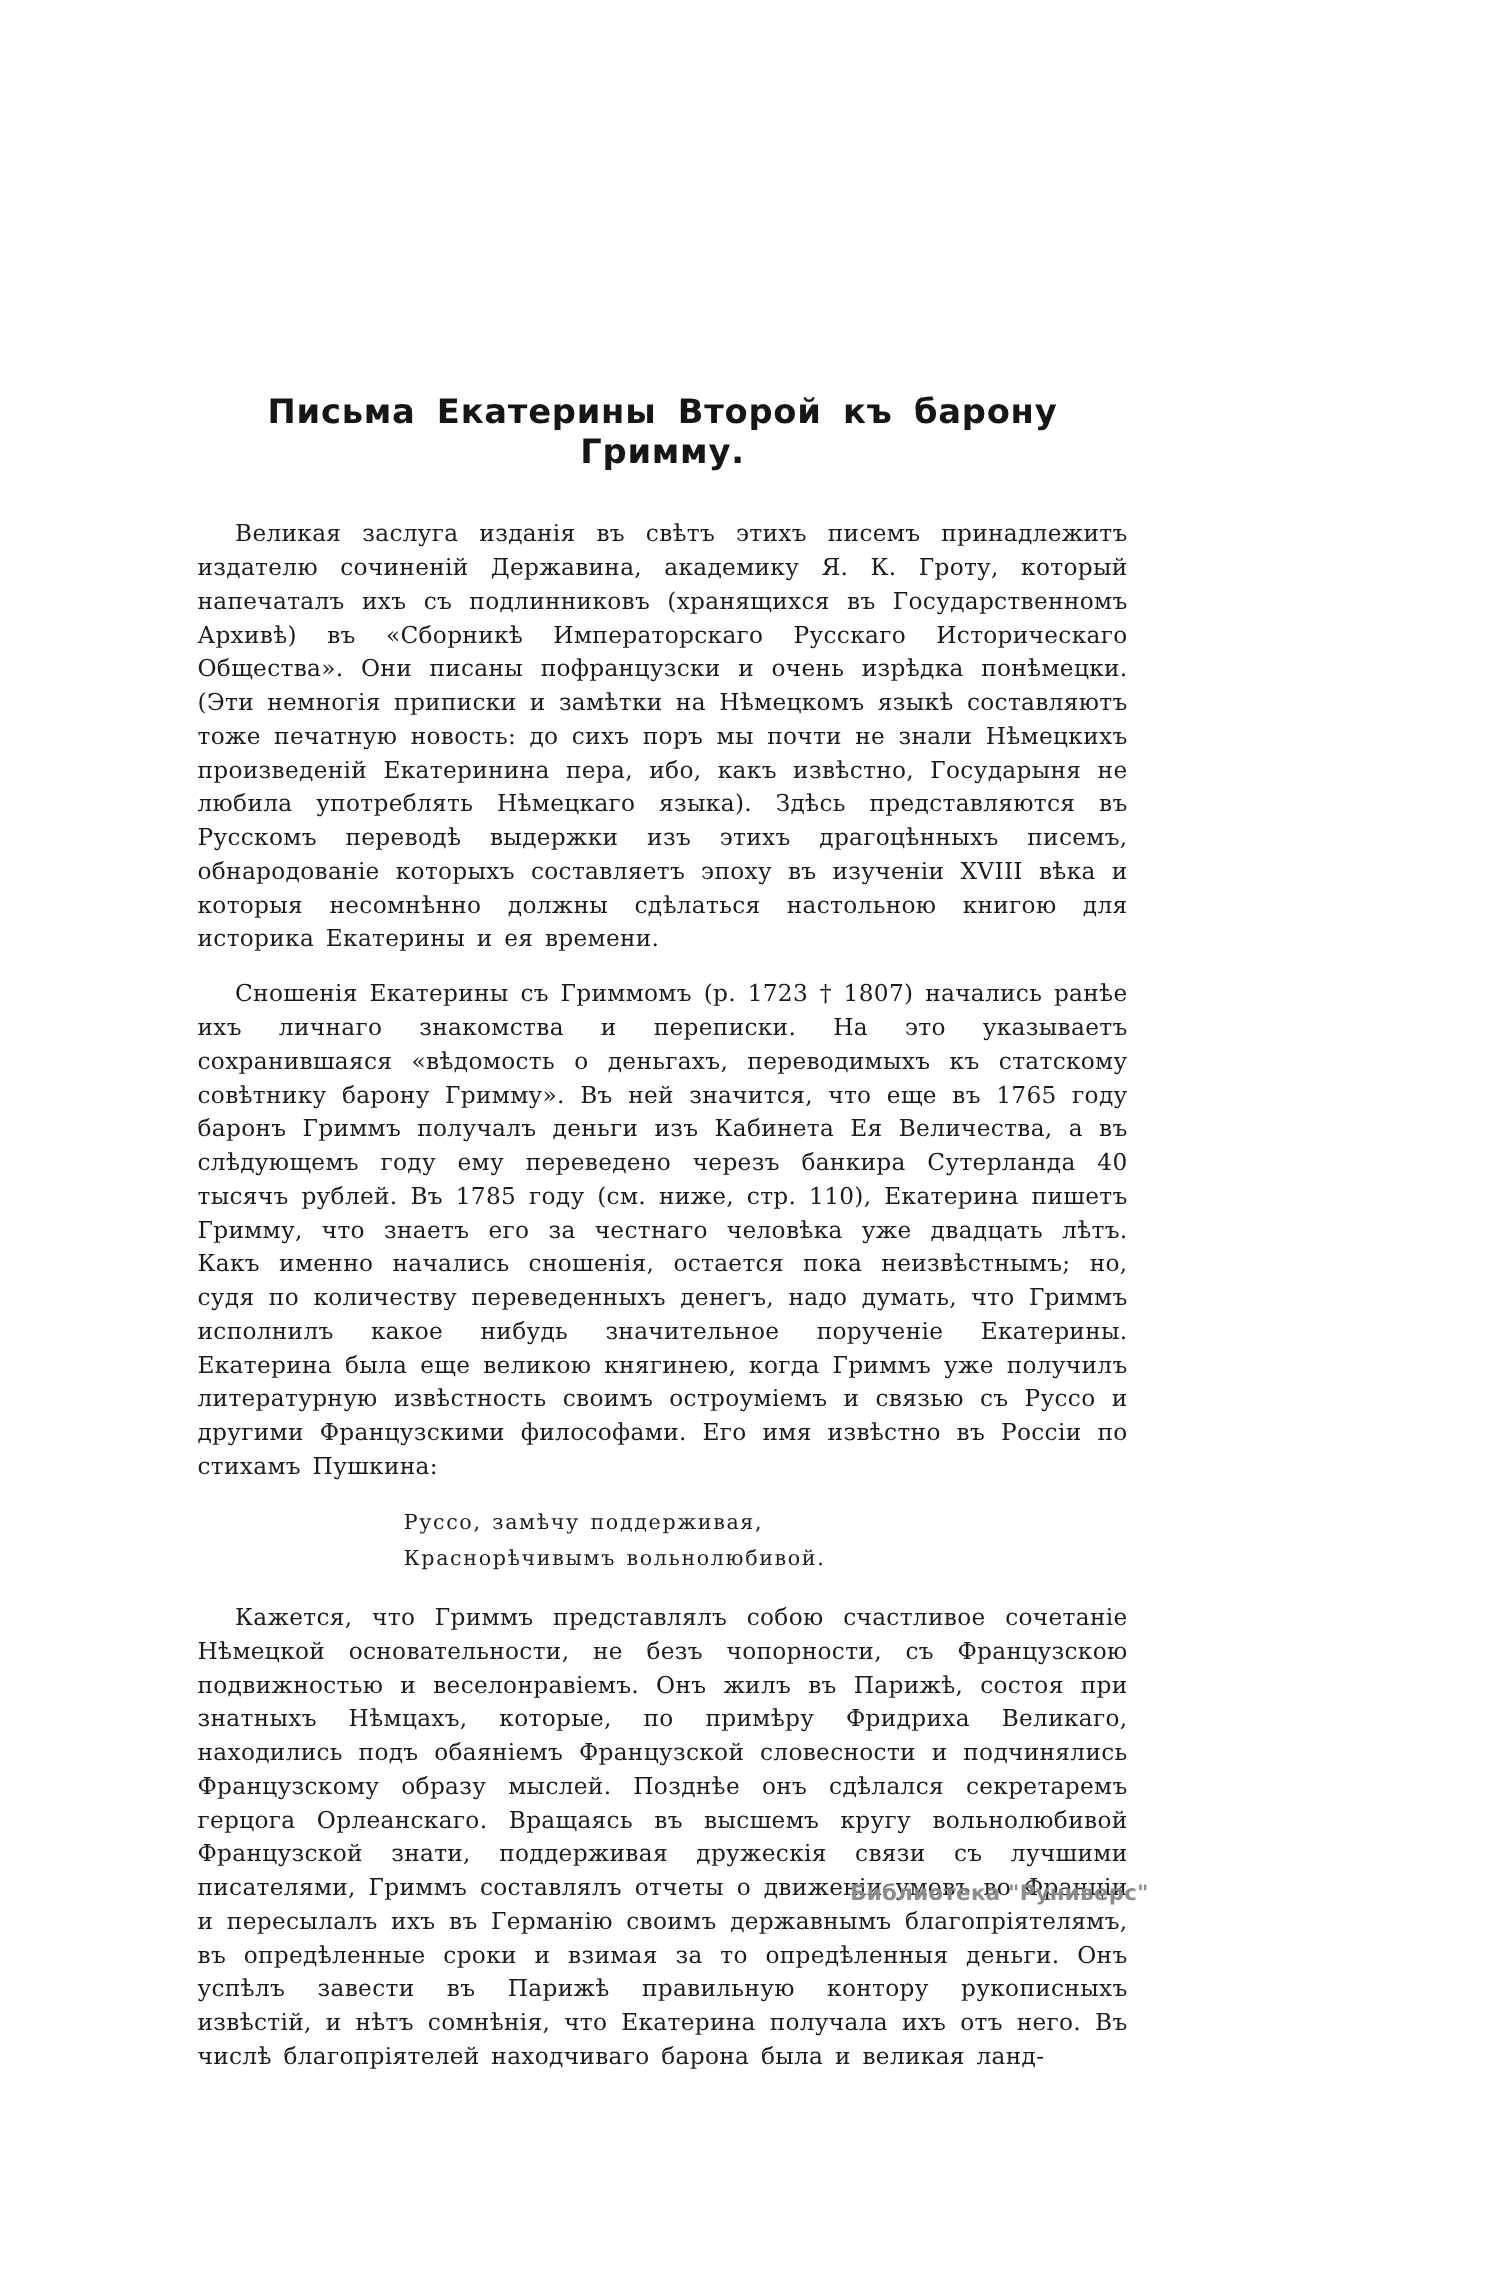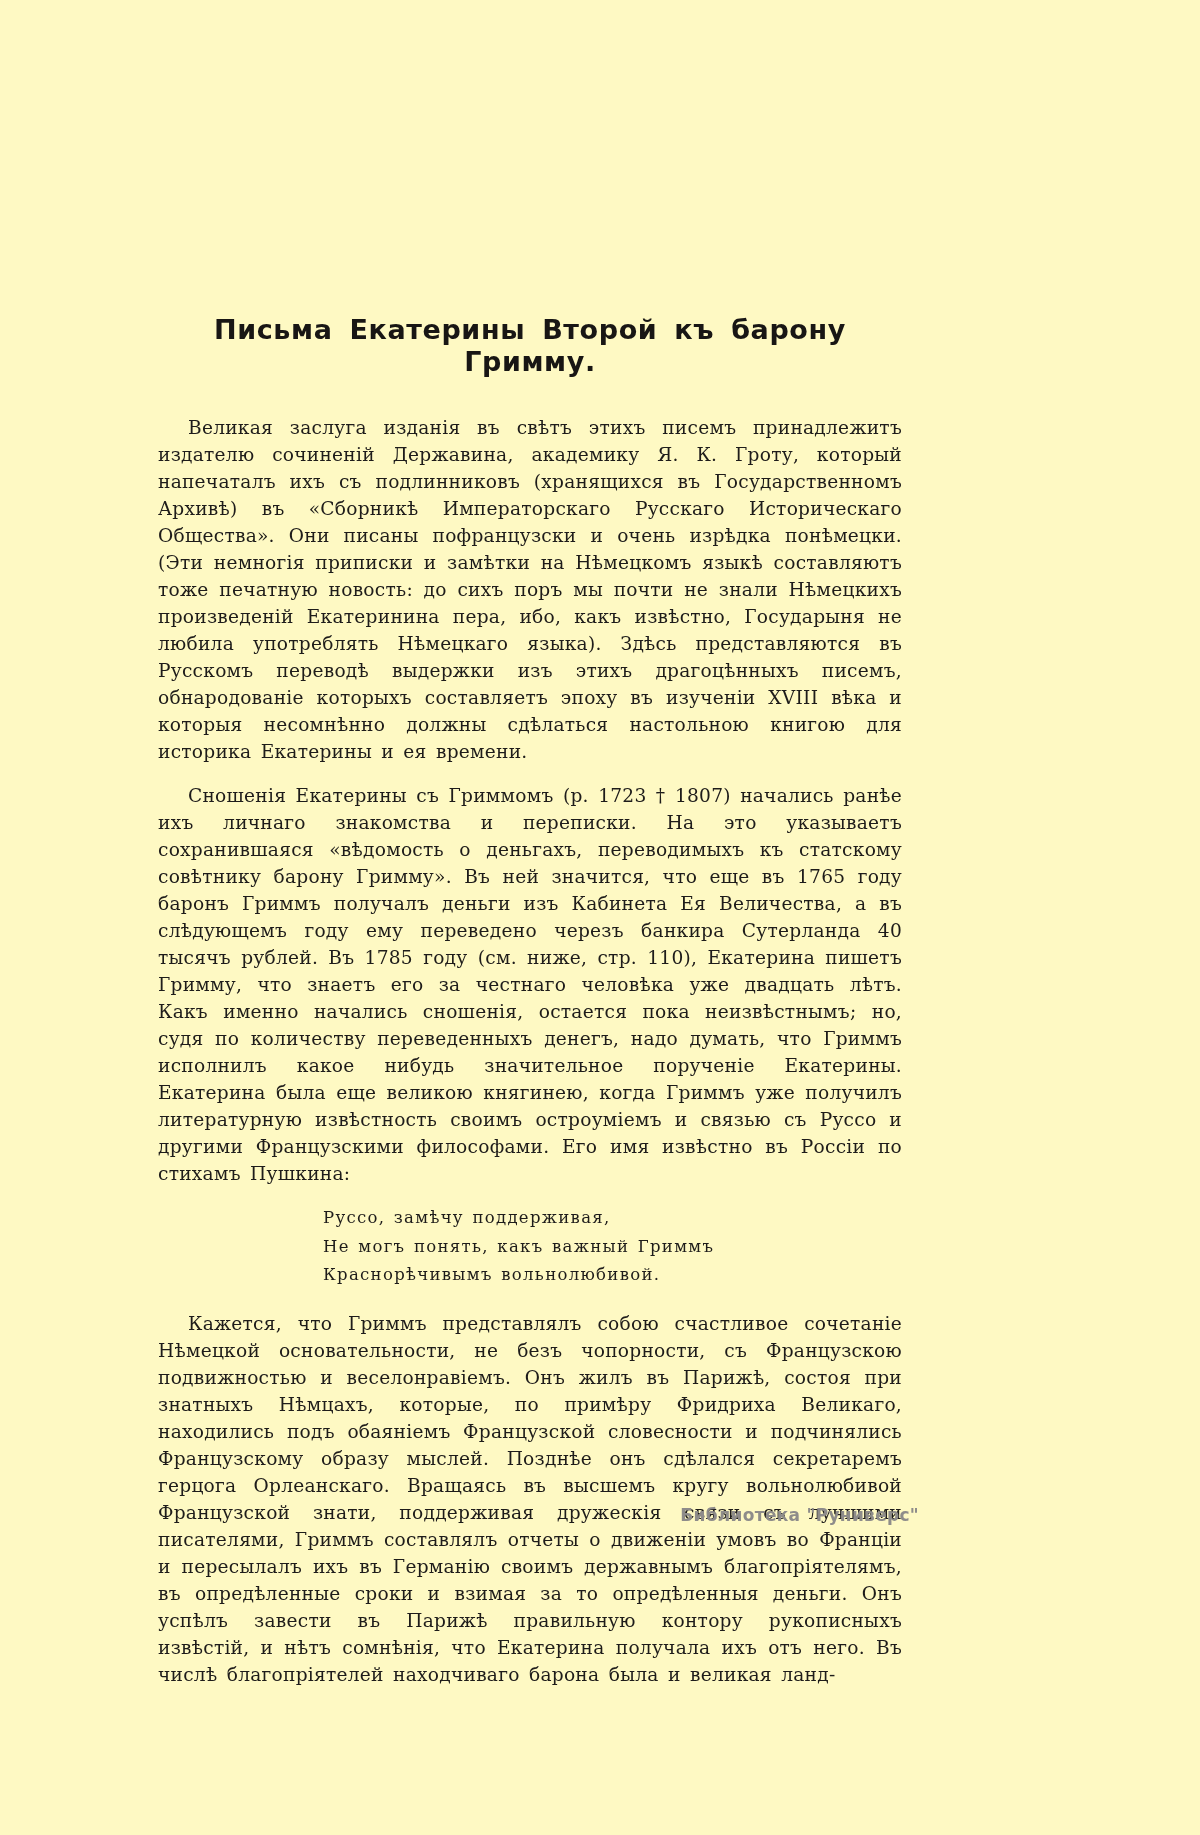--- a/index.html
+++ b/index.html
@@ -4,21 +4,21 @@
 <style>
   html, body {
     margin: 0;
     padding: 0;
     background: #e8e7e5;
   }
   .page {
     position: relative;
     width: 1200px;
     height: 1835px;
-    background: #fef9c3;
+    background: #ffffff;
     font-family: "DejaVu Serif", serif;
     color: #1e1c1a;
     overflow: hidden;
     margin: 0 auto;
   }
   .content {
     position: absolute;
     left: 141px;
     top: 314px;
     width: 778px;
@@ -71,21 +71,20 @@
   <div class="content">
 
     <h1 class="title">Письма Екатерины Второй къ барону Гримму.</h1>
 
     <p class="para">Великая заслуга изданія въ свѣтъ этихъ писемъ принадлежитъ издателю сочиненій Державина, академику Я. К. Гроту, который напечаталъ ихъ съ подлинниковъ (хранящихся въ Государственномъ Архивѣ) въ «Сборникѣ Императорскаго Русскаго Историческаго Общества». Они писаны пофранцузски и очень изрѣдка понѣмецки. (Эти немногія приписки и замѣтки на Нѣмецкомъ языкѣ составляютъ тоже печатную новость: до сихъ поръ мы почти не знали Нѣмецкихъ произведеній Екатеринина пера, ибо, какъ извѣстно, Государыня не любила употреблять Нѣмецкаго языка). Здѣсь представляются въ Русскомъ переводѣ выдержки изъ этихъ драгоцѣнныхъ писемъ, обнародованіе которыхъ составляетъ эпоху въ изученіи XVIII вѣка и которыя несомнѣнно должны сдѣлаться настольною книгою для историка Екатерины и ея времени.</p>
 
     <p class="para">Сношенія Екатерины съ Гриммомъ (р. 1723 † 1807) начались ранѣе ихъ личнаго знакомства и переписки. На это указываетъ сохранившаяся «вѣдомость о деньгахъ, переводимыхъ къ статскому совѣтнику барону Гримму». Въ ней значится, что еще въ 1765 году баронъ Гриммъ получалъ деньги изъ Кабинета Ея Величества, а въ слѣдующемъ году ему переведено черезъ банкира Сутерланда 40 тысячъ рублей. Въ 1785 году (см. ниже, стр. 110), Екатерина пишетъ Гримму, что знаетъ его за честнаго человѣка уже двадцать лѣтъ. Какъ именно начались сношенія, остается пока неизвѣстнымъ; но, судя по количеству переведенныхъ денегъ, надо думать, что Гриммъ исполнилъ какое нибудь значительное порученіе Екатерины. Екатерина была еще великою княгинею, когда Гриммъ уже получилъ литературную извѣстность своимъ остроуміемъ и связью съ Руссо и другими Французскими философами. Его имя извѣстно въ Россіи по стихамъ Пушкина:</p>
 
     <div class="verse">
       <div class="verse-line">Руссо, замѣчу поддерживая,</div>
-      <div class="verse-line">Не могъ понять, какъ важный Гриммъ</div>
       <div class="verse-line">Краснорѣчивымъ вольнолюбивой.</div>
     </div>
 
     <p class="para">Кажется, что Гриммъ представлялъ собою счастливое сочетаніе Нѣмецкой основательности, не безъ чопорности, съ Французскою подвижностью и веселонравіемъ. Онъ жилъ въ Парижѣ, состоя при знатныхъ Нѣмцахъ, которые, по примѣру Фридриха Великаго, находились подъ обаяніемъ Французской словесности и подчинялись Французскому образу мыслей. Позднѣе онъ сдѣлался секретаремъ герцога Орлеанскаго. Вращаясь въ высшемъ кругу вольнолюбивой Французской знати, поддерживая дружескія связи съ лучшими писателями, Гриммъ составлялъ отчеты о движеніи умовъ во Франціи и пересылалъ ихъ въ Германію своимъ державнымъ благопріятелямъ, въ опредѣленные сроки и взимая за то опредѣленныя деньги. Онъ успѣлъ завести въ Парижѣ правильную контору рукописныхъ извѣстій, и нѣтъ сомнѣнія, что Екатерина получала ихъ отъ него. Въ числѣ благопріятелей находчиваго барона была и великая ланд-</p>
 
   </div>
 
   <div class="watermark">Библиотека "Руниверс"</div>
 </div>
 

